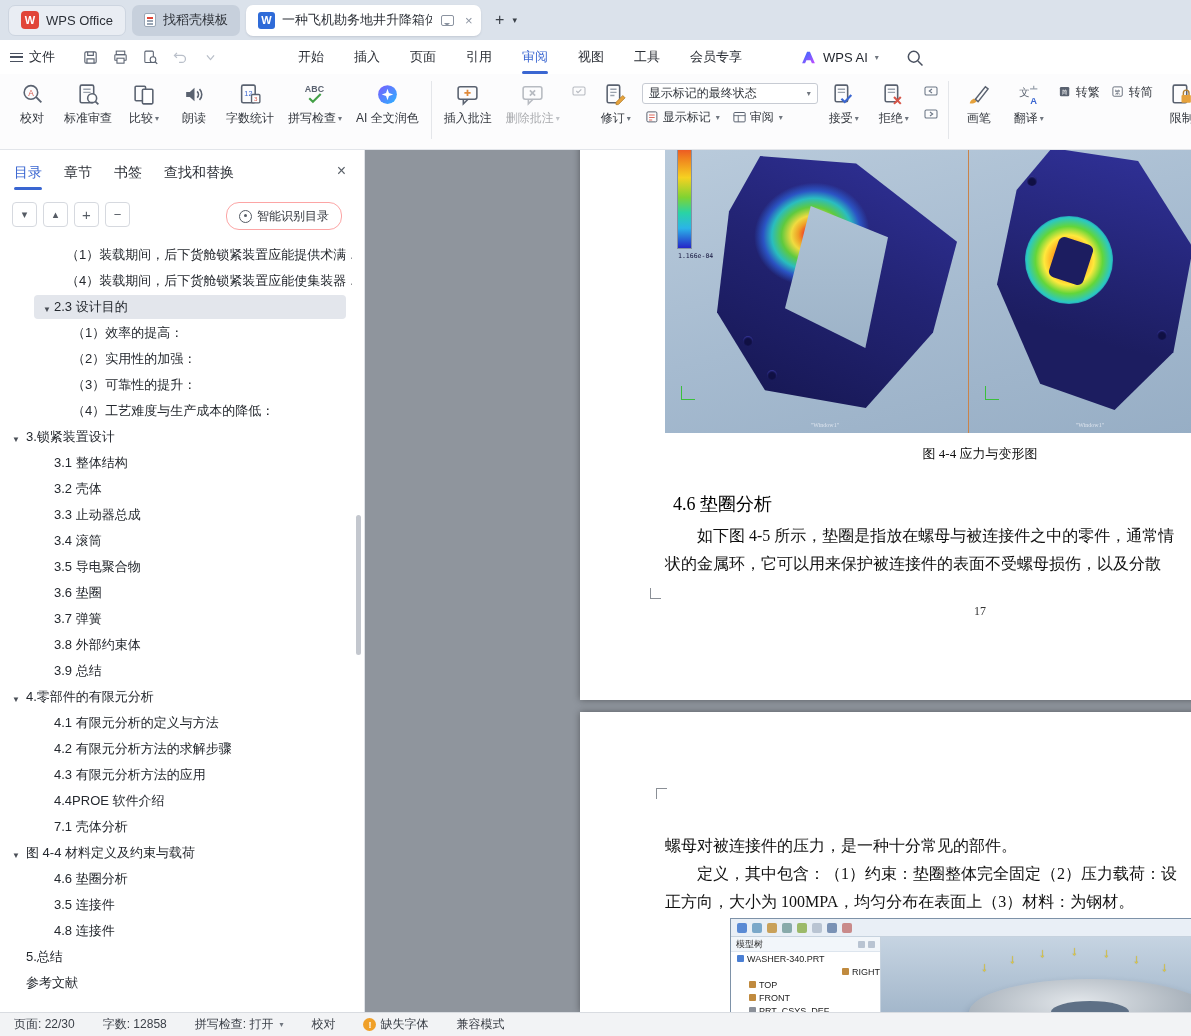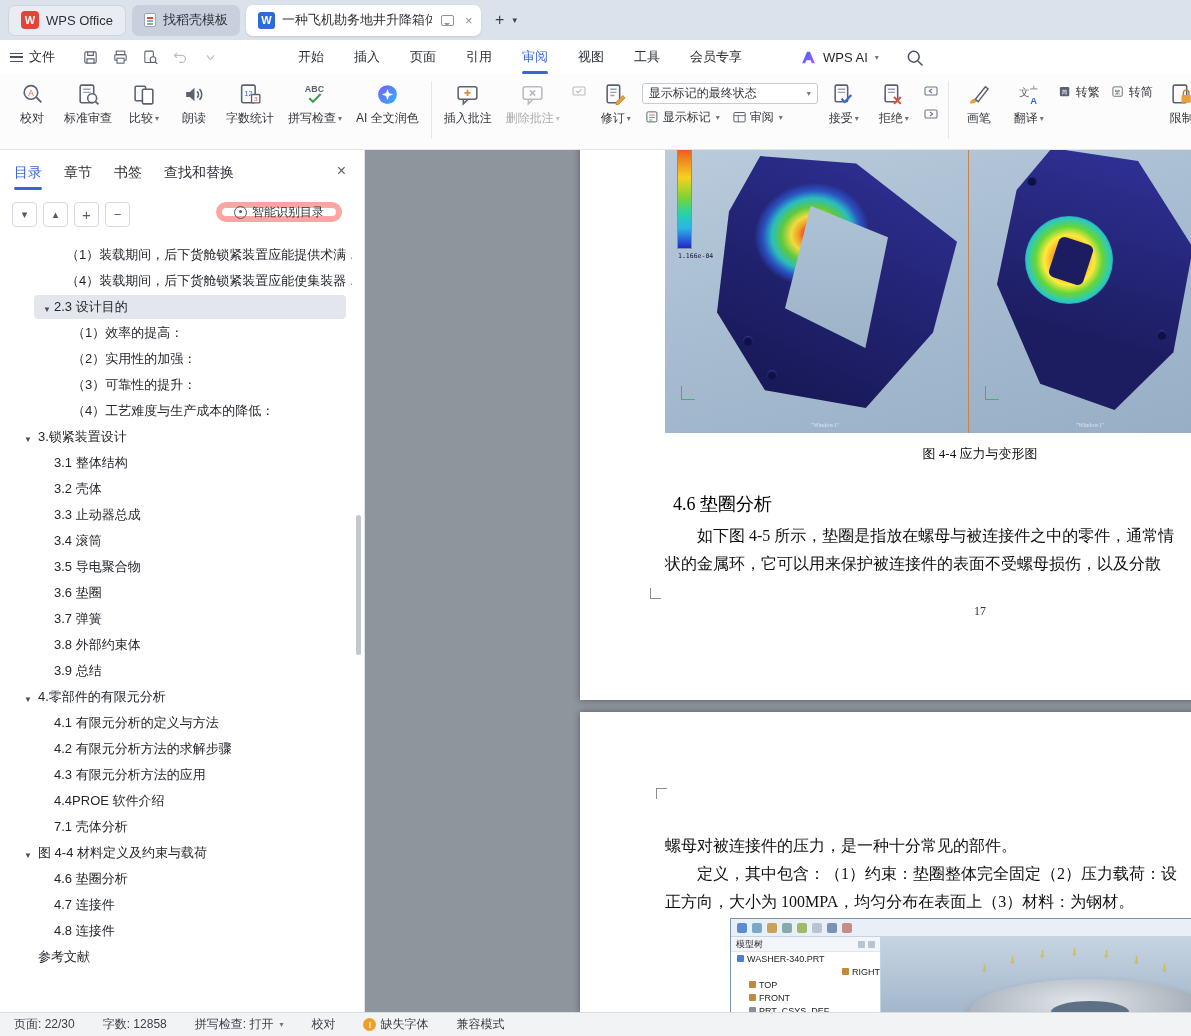--- a/index.html
+++ b/index.html
@@ -72,30 +72,30 @@
   .stab.active { color:#3a66d1; }
   .stab.active::after { content:""; position:absolute; left:0; right:0; bottom:-8px; height:3px; border-radius:2px; background:#3a66d1; }
   .side-close { position:absolute; right:18px; top:12px; font-size:16px; color:#5a6068; }
   .side-close::after { content:"×"; }
   .snav { position:absolute; left:12px; top:52px; display:flex; gap:6px; align-items:center; }
   .snav-btn { width:25px; height:25px; border:1px solid #d6d9df; border-radius:4px; display:flex; align-items:center; justify-content:center; color:#555b64; font-size:11px; background:#fff; }
   .snav-btn.bdown::after { content:"▾"; }
   .snav-btn.bup::after { content:"▴"; }
   .snav-btn.bplus::after { content:"+"; font-size:15px; }
   .snav-btn.bminus::after { content:"−"; font-size:13px; }
-  .smart-btn { position:absolute; right:22px; top:52px; height:20px; border:6px solid #fca5a5; border-radius:13px; display:flex; align-items:center; gap:5px; padding:0 12px; font-size:12px; color:#33373e; background:#fff; }
+  .smart-btn { position:absolute; right:22px; top:52px; height:28px; border:1px solid #fca5a5; border-radius:13px; display:flex; align-items:center; gap:5px; padding:0 12px; font-size:12px; color:#33373e; background:#fff; }
   .smart-icon { width:13px; height:13px; border:1.4px solid #555b64; border-radius:50%; position:relative; }
   .smart-icon::after { content:""; position:absolute; left:3.5px; top:3.5px; width:3px; height:3px; border-radius:50%; background:#555b64; }
   .toc { position:absolute; left:0; top:92px; width:352px; }
   .toc-row { height:26px; display:flex; align-items:center; font-size:13px; color:#24282e; white-space:nowrap; overflow:hidden; }
   .toc-row .tri { display:inline-block; width:14px; visibility:hidden; position:relative; z-index:1; }
   .toc-row .tri::before { content:"▼"; font-size:8px; color:#4a4f57; }
   .toc-row.exp .tri { visibility:visible; }
   .toc-row .toc-txt { position:relative; z-index:1; }
-  .toc-row.lv1 { padding-left:24px; }
+  .toc-row.lv1 { padding-left:12px; }
   .toc-row.lv2 { padding-left:40px; }
   .toc-row.lv3 { padding-left:58px; }
   .toc-row.sel { position:relative;text-align:center; }
   .toc-row.sel::before { content:""; position:absolute; left:34px; right:6px; top:1px; bottom:1px; background:#e3e6ec; border-radius:4px; }
   .side-scroll { position:absolute; right:3px; top:365px; width:5px; height:140px; border-radius:3px; background:#c3c7ce; }
 
   
   .docarea { position:absolute; left:365px; top:150px; width:826px; height:862px; background:#8f959d; overflow:hidden; }
   .page { position:absolute; background:#fff; box-shadow:0 0 7px rgba(0,0,0,.38); font-family:"Liberation Serif", serif; }
   .page1 { left:215px; top:-62px; width:800px; height:612px; }
@@ -586,25 +586,29 @@
         <div class="toc-row lv1 exp">
           <span class="tri"></span>
           <span class="toc-txt">图 4-4 材料定义及约束与载荷</span>
         </div>
         <div class="toc-row lv2">
           <span class="tri"></span>
           <span class="toc-txt">4.6 垫圈分析</span>
         </div>
         <div class="toc-row lv2">
           <span class="tri"></span>
-          <span class="toc-txt">4.7 连接件</span>
+          <span class="toc-txt">3.5 连接件</span>
         </div>
         <div class="toc-row lv2">
           <span class="tri"></span>
           <span class="toc-txt">4.8 连接件</span>
+        </div>
+        <div class="toc-row lv1">
+          <span class="tri"></span>
+          <span class="toc-txt">5.总结</span>
         </div>
         <div class="toc-row lv1">
           <span class="tri"></span>
           <span class="toc-txt">参考文献</span>
         </div>
     </div>
     <div class="side-scroll"></div>
   </div>
 
   <div class="docarea">

